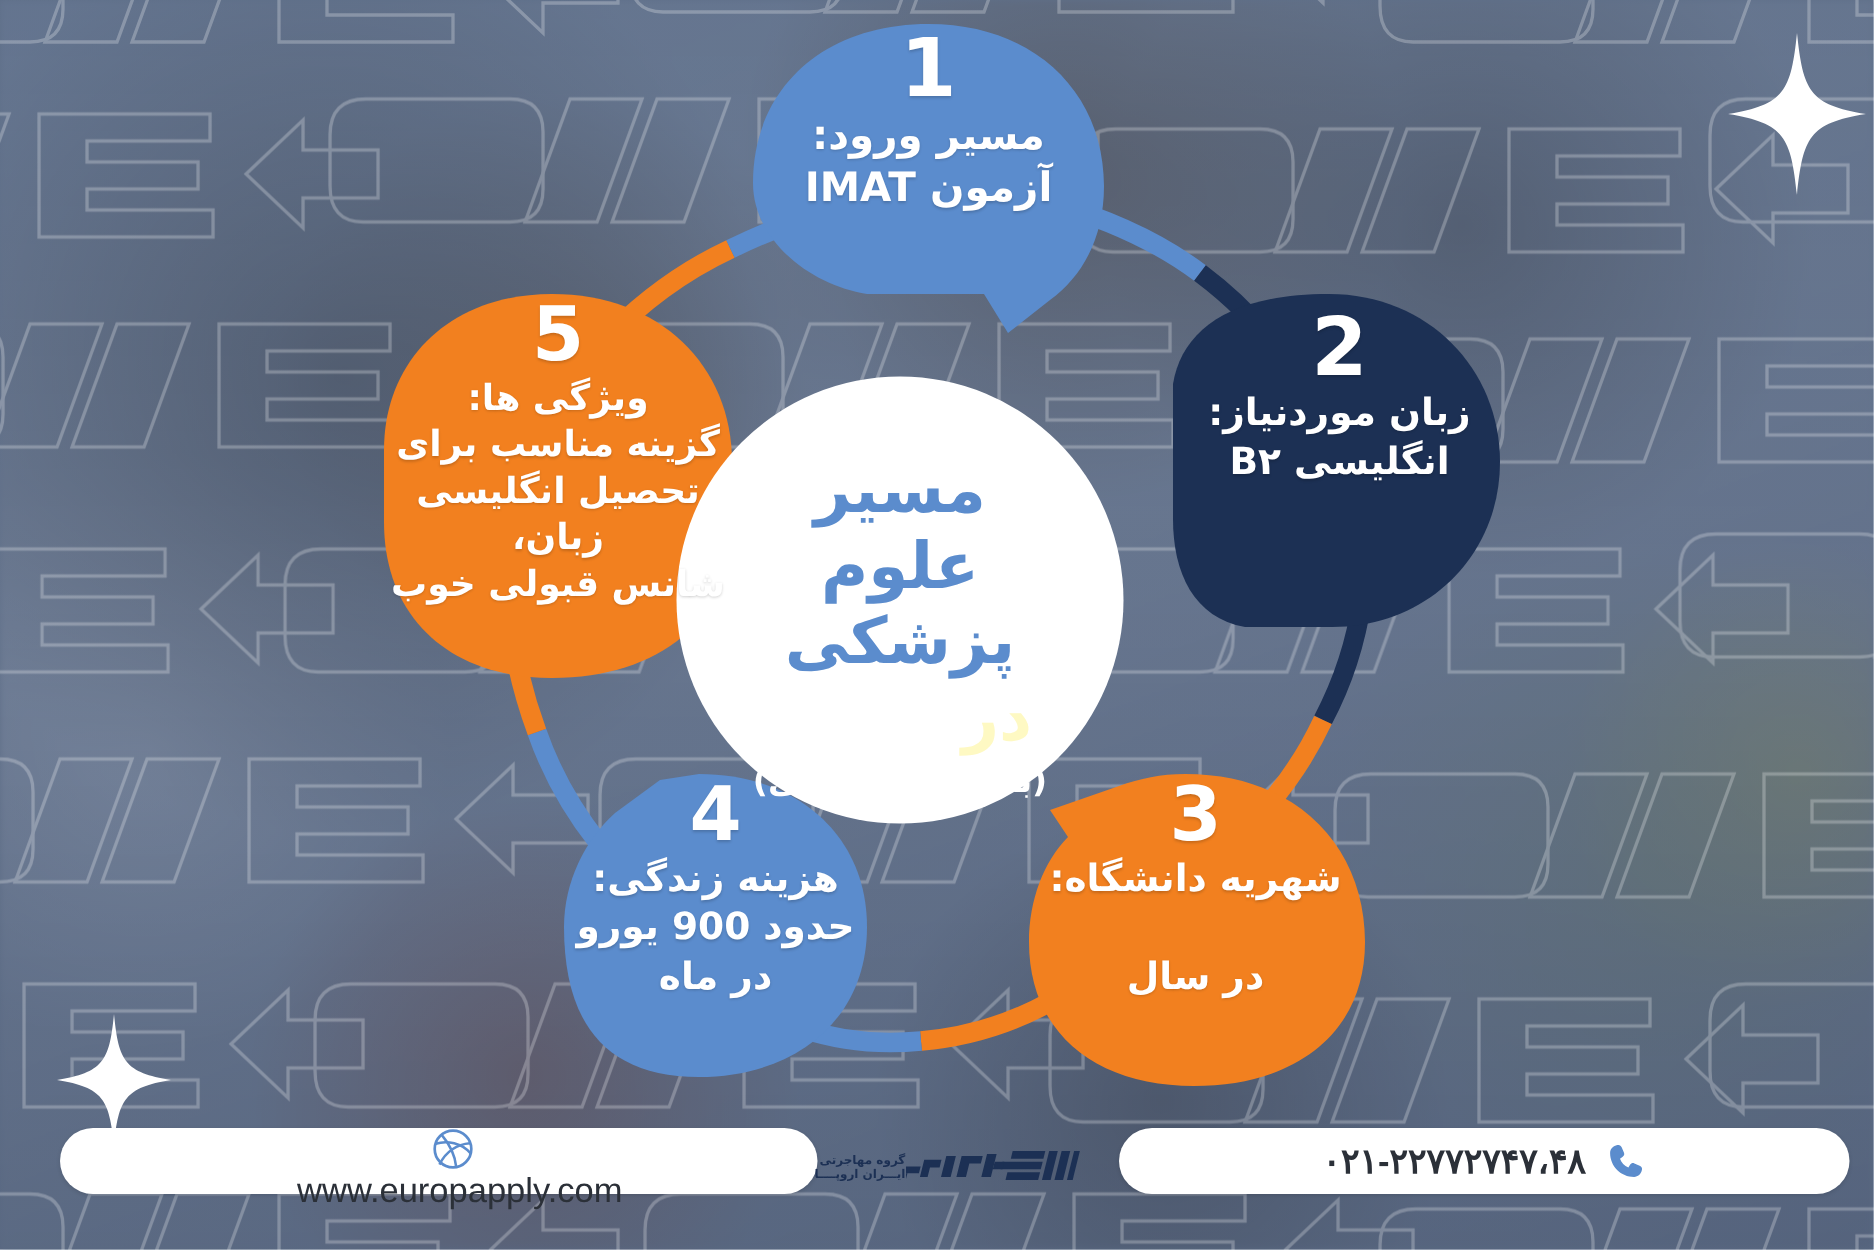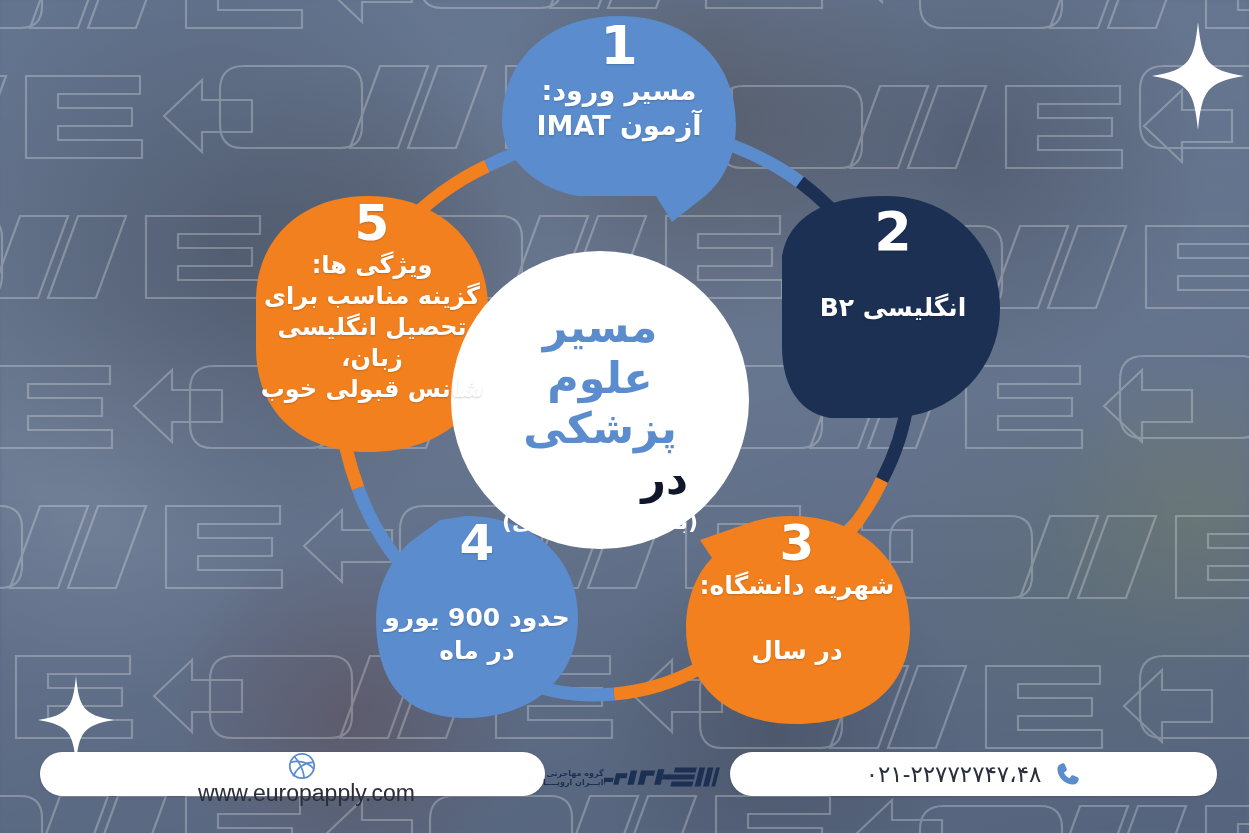--- a/index.html
+++ b/index.html
@@ -44,29 +44,29 @@
     text-shadow:0 1px 2px rgba(0,0,0,.18);}
   .node-num{display:block;font-size:54px;line-height:.95;margin-bottom:2px;
     letter-spacing:0;font-weight:bold;}
 
   
   .hub{position:absolute;left:466px;top:286px;width:268px;text-align:center;direction:rtl;line-height:1.18;}
   .hub .l1{font-size:43px;font-weight:bold;color:#5b8ccd;letter-spacing:-1px;margin-top:16px;}
   .hub .l2{font-size:43px;font-weight:bold;color:#5b8ccd;letter-spacing:-1px;}
   .hub .l3{font-size:43px;font-weight:bold;letter-spacing:-1px;}
   .hub .l3 .word-italy{color:#ffffff;}
-  .hub .l3 .word-in{color:#0f172a;}
+  .hub .l3 .word-in{color:#fef9c3;}
   .hub .l4{font-size:22px;font-weight:bold;color:#ffffff;margin-top:4px;}
 
   
   .footer{position:absolute;left:0;bottom:0;width:1249px;height:98px;}
   .pill{position:absolute;top:17px;height:44px;background:#ffffff;border-radius:22px;
         display:flex;align-items:center;box-shadow:0 1px 3px rgba(0,0,0,.12);}
   .pill-left{left:40px;width:487px;padding-right:0;padding-left:18px;flex-direction:column;}
-  .pill-right{right:32px;width:487px;}
+  .pill-right{right:16px;width:487px;font-weight:bold;}
   .site-text{font-size:23px;color:#2b3038;font-family:"Liberation Sans",sans-serif;direction:ltr;margin-left:10px;}
   .phone-text{font-size:23px;color:#2b3038;font-family:"Liberation Sans",sans-serif;direction:ltr;margin-right:14px;letter-spacing:.5px;}
   .ic{flex:0 0 auto;display:block;}
 
   .logo{position:absolute;left:50%;transform:translateX(-50%);top:16px;width:196px;height:52px;
         display:flex;flex-direction:row;align-items:center;justify-content:center;}
   .logo-tag{font-size:8px;color:#1c3054;letter-spacing:1.5px;margin-top:2px;direction:rtl;font-weight:bold;}
 </style>
 </head>
 <body>
@@ -189,34 +189,34 @@
   </svg>
 
   <div class="node-txt" style="left:508px;top:20px;width:222px;font-size:27px;">
     <span class="node-num">1</span>
     <span>مسیر ورود:</span><br>
     <span>آزمون IMAT</span>
   </div>
 
   <div class="node-txt" style="left:790px;top:206px;width:206px;font-size:25px;">
     <span class="node-num">2</span>
-    <br>
+    <span>زبان موردنیاز:</span><br>
     <span>انگلیسی B۲</span>
   </div>
 
   <div class="node-txt" style="left:686px;top:520px;width:222px;font-size:25px;">
     <span class="node-num" style="font-size:50px;">3</span>
     <span>شهریه دانشگاه:</span><br>
     <br>
     <span>در سال</span>
   </div>
 
   <div class="node-txt" style="left:376px;top:520px;width:202px;font-size:25px;">
     <span class="node-num" style="font-size:50px;">4</span>
-    <br>
+    <span>هزینه زندگی:</span><br>
     <span>حدود 900 یورو</span><br>
     <span>در ماه</span>
   </div>
 
   <div class="node-txt" style="left:258px;top:200px;width:228px;font-size:24px;">
     <span class="node-num" style="font-size:50px;">5</span>
     <span>ویژگی ها:</span><br>
     <span>گزینه مناسب برای</span><br>
     <span>تحصیل انگلیسی زبان،</span><br>
     <span>شانس قبولی خوب</span>

